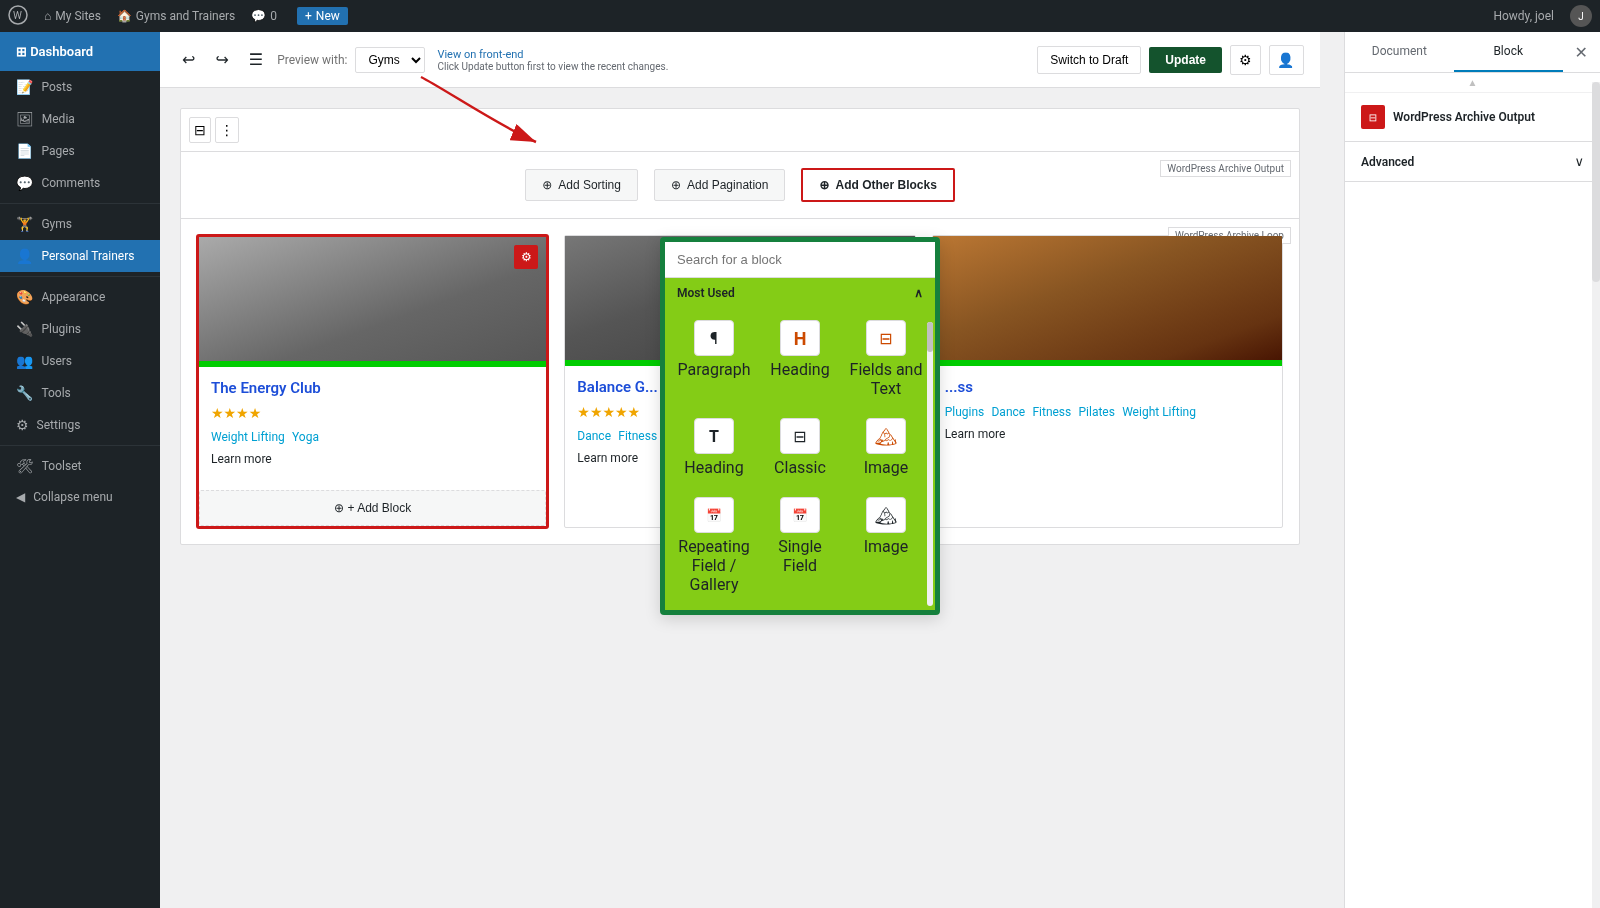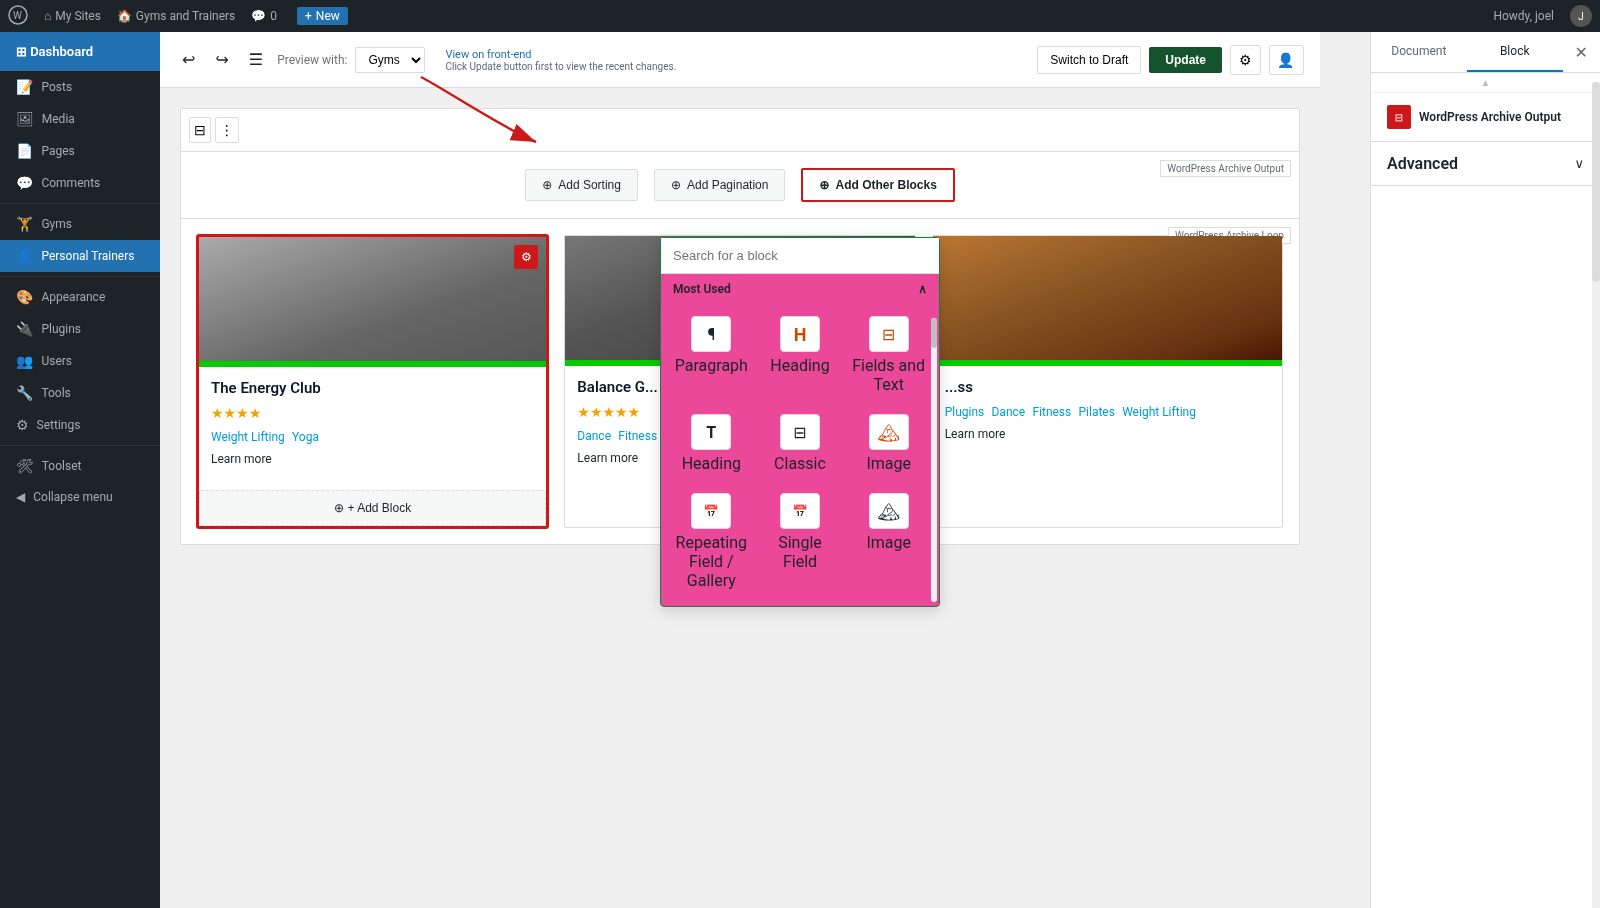--- a/index.html
+++ b/index.html
@@ -268,21 +268,21 @@
       width: 24px;
       height: 24px;
       border-radius: 2px;
       cursor: pointer;
       font-size: 12px;
       display: flex;
       align-items: center;
       justify-content: center;
     }
     .card-body { padding: 12px; }
-    .card-title { color: #0f172a; font-size: 15px; font-weight: 600; margin-bottom: 8px; }
+    .card-title { color: #1d4ed8; font-size: 15px; font-weight: 600; margin-bottom: 8px; }
     .card-stars { color: #f0a500; font-size: 14px; margin-bottom: 8px; }
     .card-tags { margin-bottom: 8px; }
     .card-tag { color: #00a0d2; font-size: 12px; margin-right: 4px; }
     .card-link { font-size: 12px; color: #1d2327; }
     .add-block-btn {
       display: block;
       width: 100%;
       margin-top: 12px;
       padding: 10px;
       background: #f6f7f7;
@@ -297,21 +297,21 @@
     
     .gym-img-1 { background: linear-gradient(135deg, #888 30%, #555 100%); }
     .gym-img-2 { background: linear-gradient(135deg, #666 30%, #333 100%); }
     .gym-img-3 { background: linear-gradient(135deg, #aa7744 30%, #553311 100%); }
 
     
     .right-panel {
       position: fixed;
       top: 32px;
       right: 0;
-      width: 230px;
+      width: 256px;
       bottom: 0;
       background: #fff;
       border-left: 1px solid #dcdcde;
       overflow-y: auto;
       z-index: 900;
     }
     .panel-tabs {
       display: flex;
       border-bottom: 1px solid #dcdcde;
       position: sticky;
@@ -341,21 +341,21 @@
       color: #646970;
     }
     .panel-section-header {
       display: flex;
       align-items: center;
       justify-content: space-between;
       padding: 12px 16px;
       border-bottom: 1px solid #dcdcde;
       cursor: pointer;
     }
-    .panel-section-title { font-size: 16px; font-weight: 600; }
+    .panel-section-title { font-size: 12px; font-weight: 600; }
     .wp-archive-block {
       display: flex;
       align-items: center;
       gap: 8px;
       padding: 12px 16px;
       border-bottom: 1px solid #dcdcde;
     }
     .wp-archive-icon {
       width: 24px;
       height: 24px;
@@ -369,22 +369,22 @@
     }
     .wp-archive-label { font-size: 12px; font-weight: 600; }
 
     
     .block-picker {
       position: absolute;
       top: 205px;
       left: 50%;
       transform: translateX(-80px);
       width: 280px;
-      background: #ec4899;
-      border: 1px solid #15803d;
+      background: #84cc16;
+      border: 5px solid #15803d;
       border-radius: 4px;
       box-shadow: 0 4px 16px rgba(0,0,0,0.15);
       z-index: 500;
     }
     .block-picker-search {
       width: 100%;
       border: none;
       border-bottom: 1px solid #dcdcde;
       padding: 10px 12px;
       font-size: 13px;
@@ -548,21 +548,21 @@
 <div class="main-area">
 
   <div class="editor-toolbar">
     <button class="toolbar-btn" title="Undo">↩</button>
     <button class="toolbar-btn" title="Redo">↪</button>
     <button class="toolbar-btn" title="List View">☰</button>
     <span class="preview-label">Preview with:</span>
     <select class="preview-select">
       <option>Gyms</option>
     </select>
-    <div style="display:flex;flex-direction:column;margin-left:12px;">
+    <div style="display:flex;flex-direction:column;margin-left:4px;">
       <a class="view-frontend" href="#">View on front-end</a>
       <span class="view-subtitle">Click Update button first to view the recent changes.</span>
     </div>
     <div class="toolbar-right">
       <button class="btn-switch-draft">Switch to Draft</button>
       <button class="btn-update">Update</button>
       <button class="btn-settings">⚙</button>
       <button class="btn-settings">👤</button>
     </div>
   </div>

